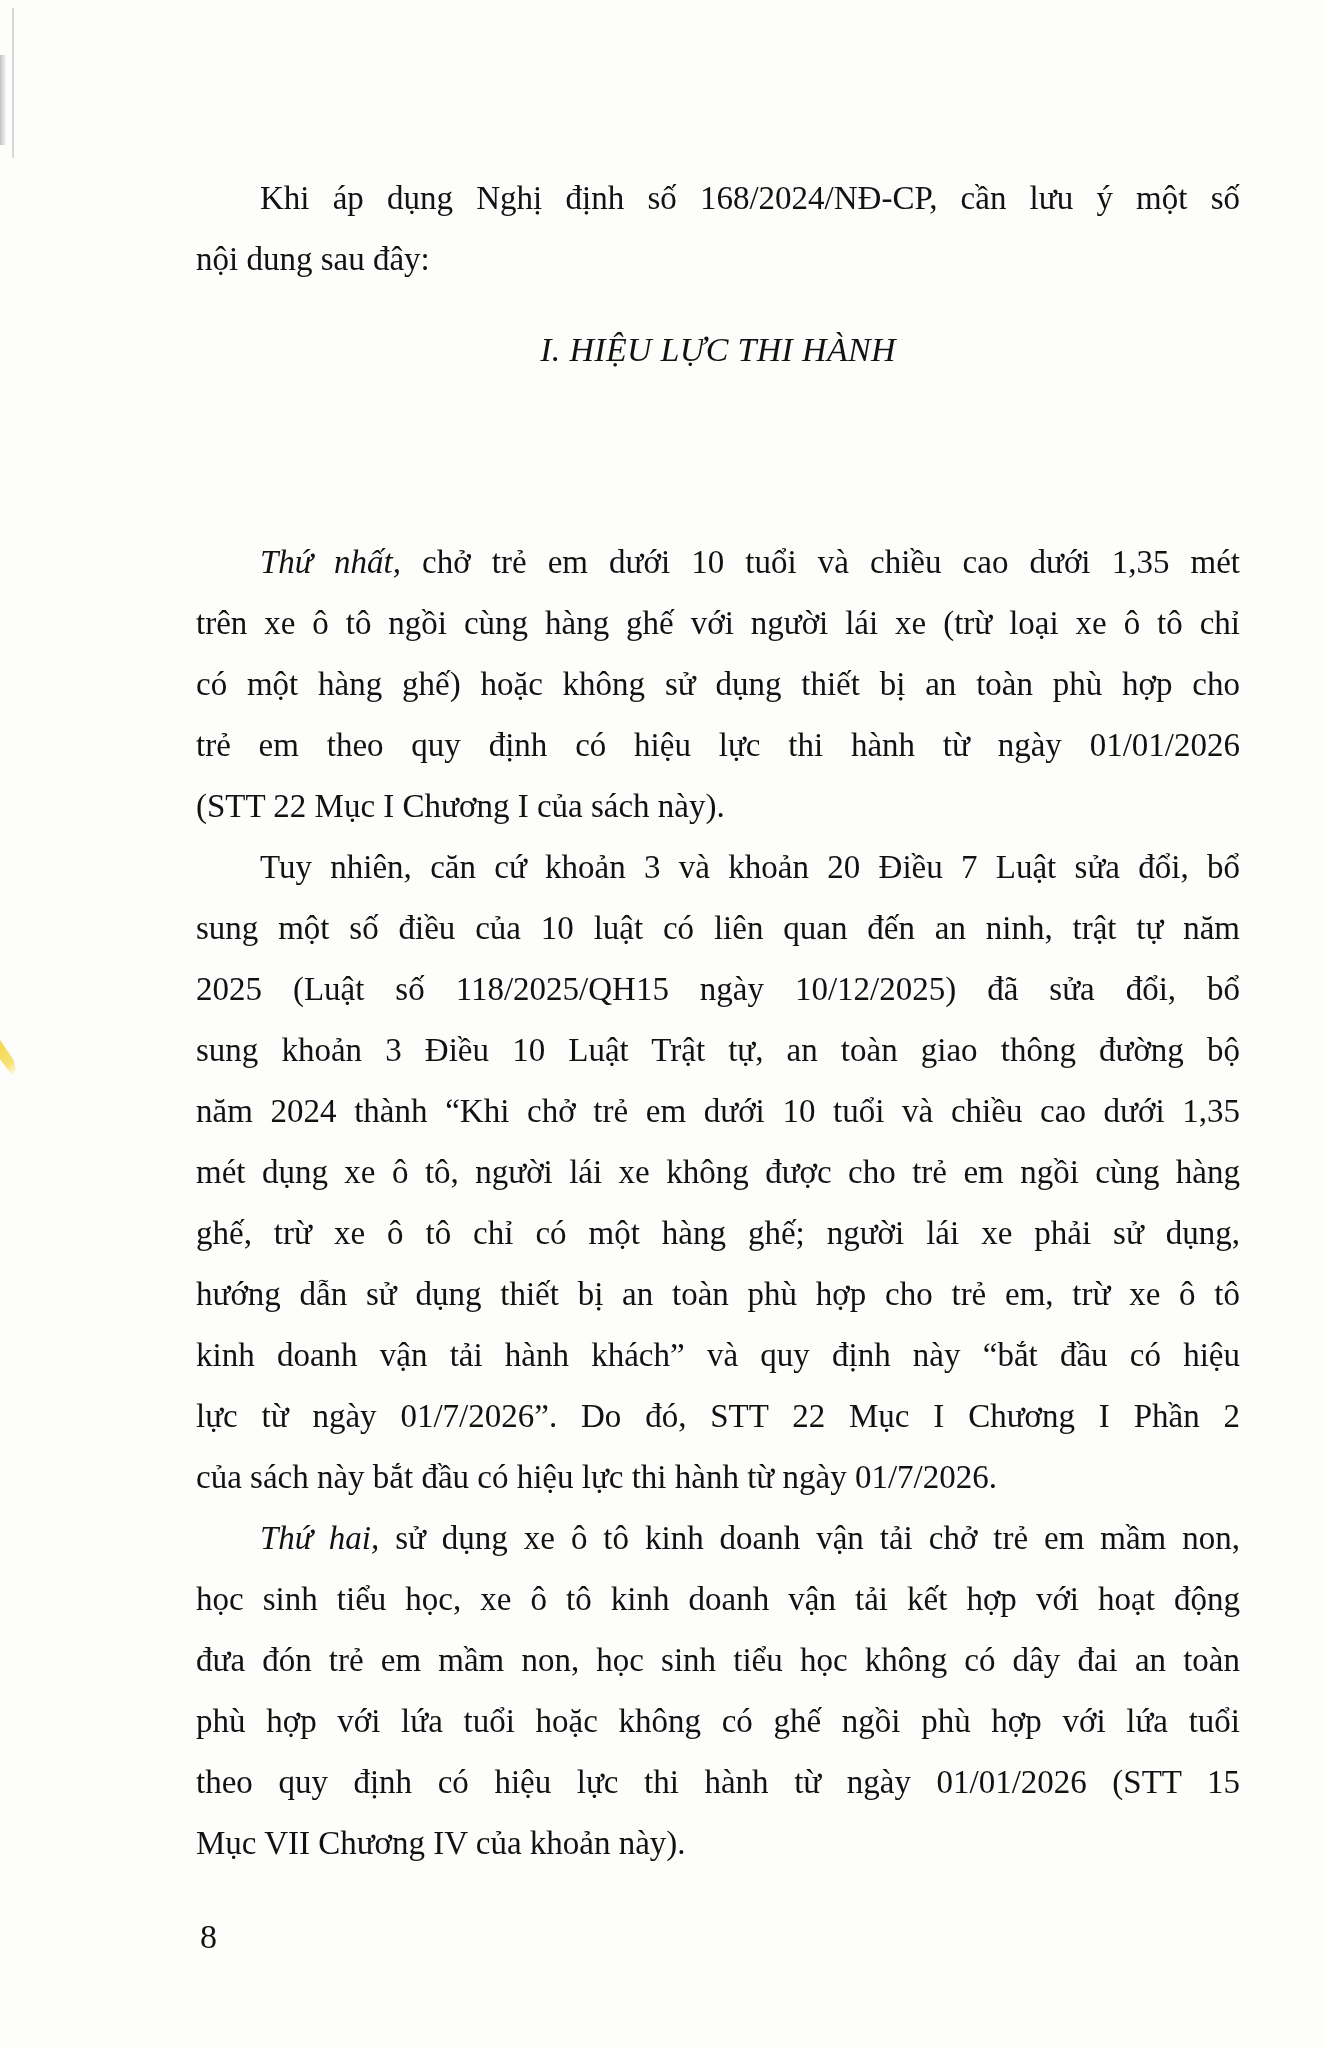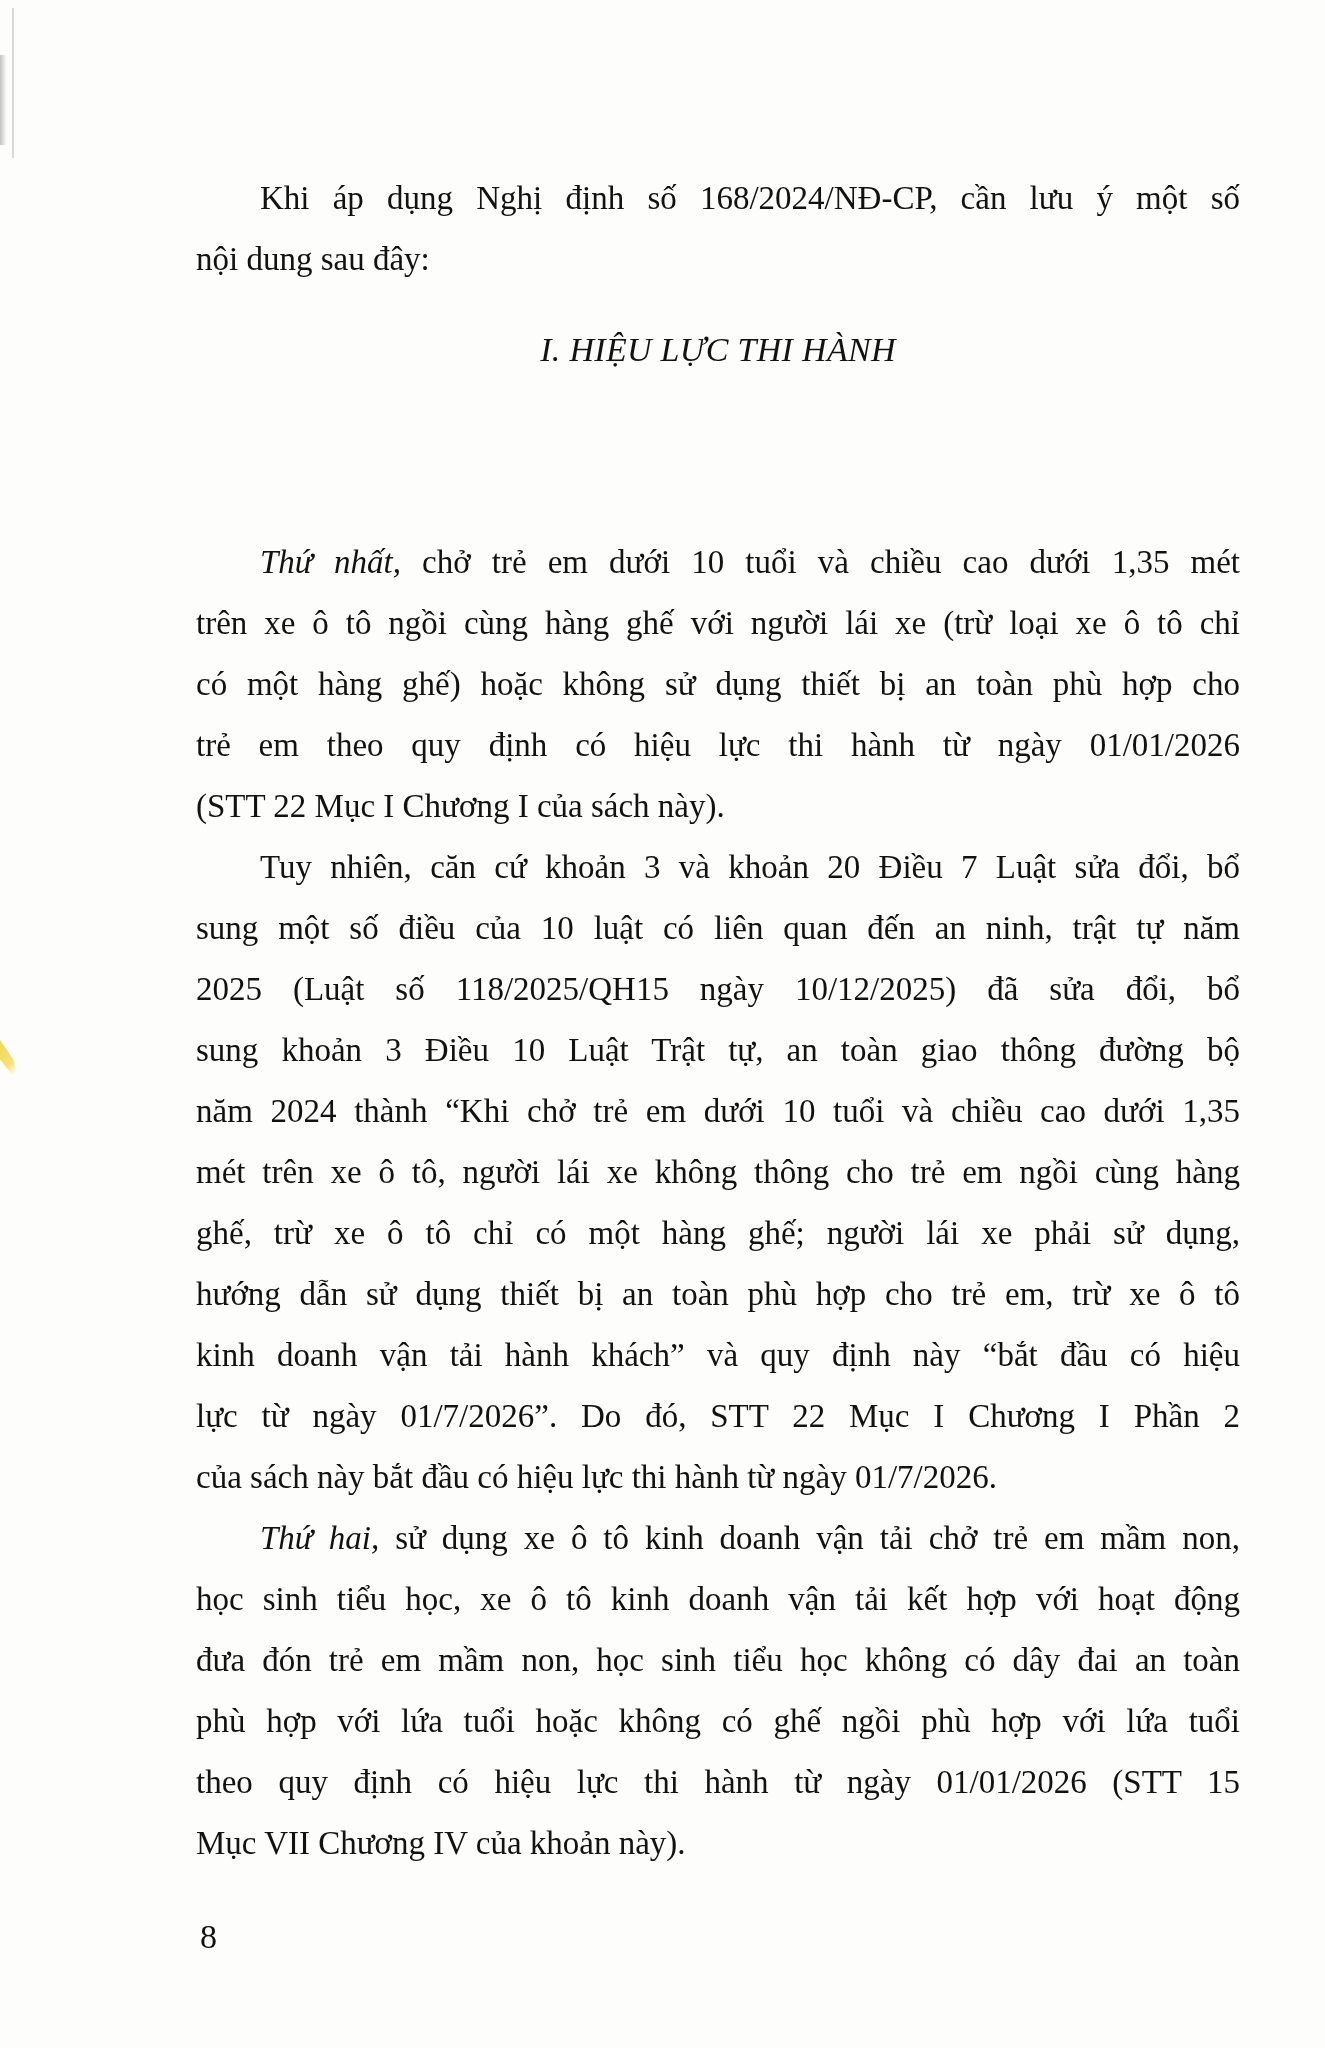--- a/index.html
+++ b/index.html
@@ -46,21 +46,21 @@
     <span class="line">trẻ em theo quy định có hiệu lực thi hành từ ngày 01/01/2026</span>
     <span class="line last">(STT 22 Mục I Chương I của sách này).</span>
   </div>
 
   <div class="text-block" style="top:837px;">
     <span class="line indent">Tuy nhiên, căn cứ khoản 3 và khoản 20 Điều 7 Luật sửa đổi, bổ</span>
     <span class="line">sung một số điều của 10 luật có liên quan đến an ninh, trật tự năm</span>
     <span class="line">2025 (Luật số 118/2025/QH15 ngày 10/12/2025) đã sửa đổi, bổ</span>
     <span class="line">sung khoản 3 Điều 10 Luật Trật tự, an toàn giao thông đường bộ</span>
     <span class="line">năm 2024 thành “Khi chở trẻ em dưới 10 tuổi và chiều cao dưới 1,35</span>
-    <span class="line">mét trên xe ô tô, người lái xe không thông cho trẻ em ngồi cùng hàng</span>
+    <span class="line">mét dụng xe ô tô, người lái xe không được cho trẻ em ngồi cùng hàng</span>
     <span class="line">ghế, trừ xe ô tô chỉ có một hàng ghế; người lái xe phải sử dụng,</span>
     <span class="line">hướng dẫn sử dụng thiết bị an toàn phù hợp cho trẻ em, trừ xe ô tô</span>
     <span class="line">kinh doanh vận tải hành khách” và quy định này “bắt đầu có hiệu</span>
     <span class="line">lực từ ngày 01/7/2026”. Do đó, STT 22 Mục I Chương I Phần 2</span>
     <span class="line last">của sách này bắt đầu có hiệu lực thi hành từ ngày 01/7/2026.</span>
   </div>
 
   <div class="text-block" style="top:1508px;">
     <span class="line indent"><em>Thứ hai,</em><span> sử dụng xe ô tô kinh doanh vận tải chở trẻ em mầm non,</span></span>
     <span class="line">học sinh tiểu học, xe ô tô kinh doanh vận tải kết hợp với hoạt động</span>

